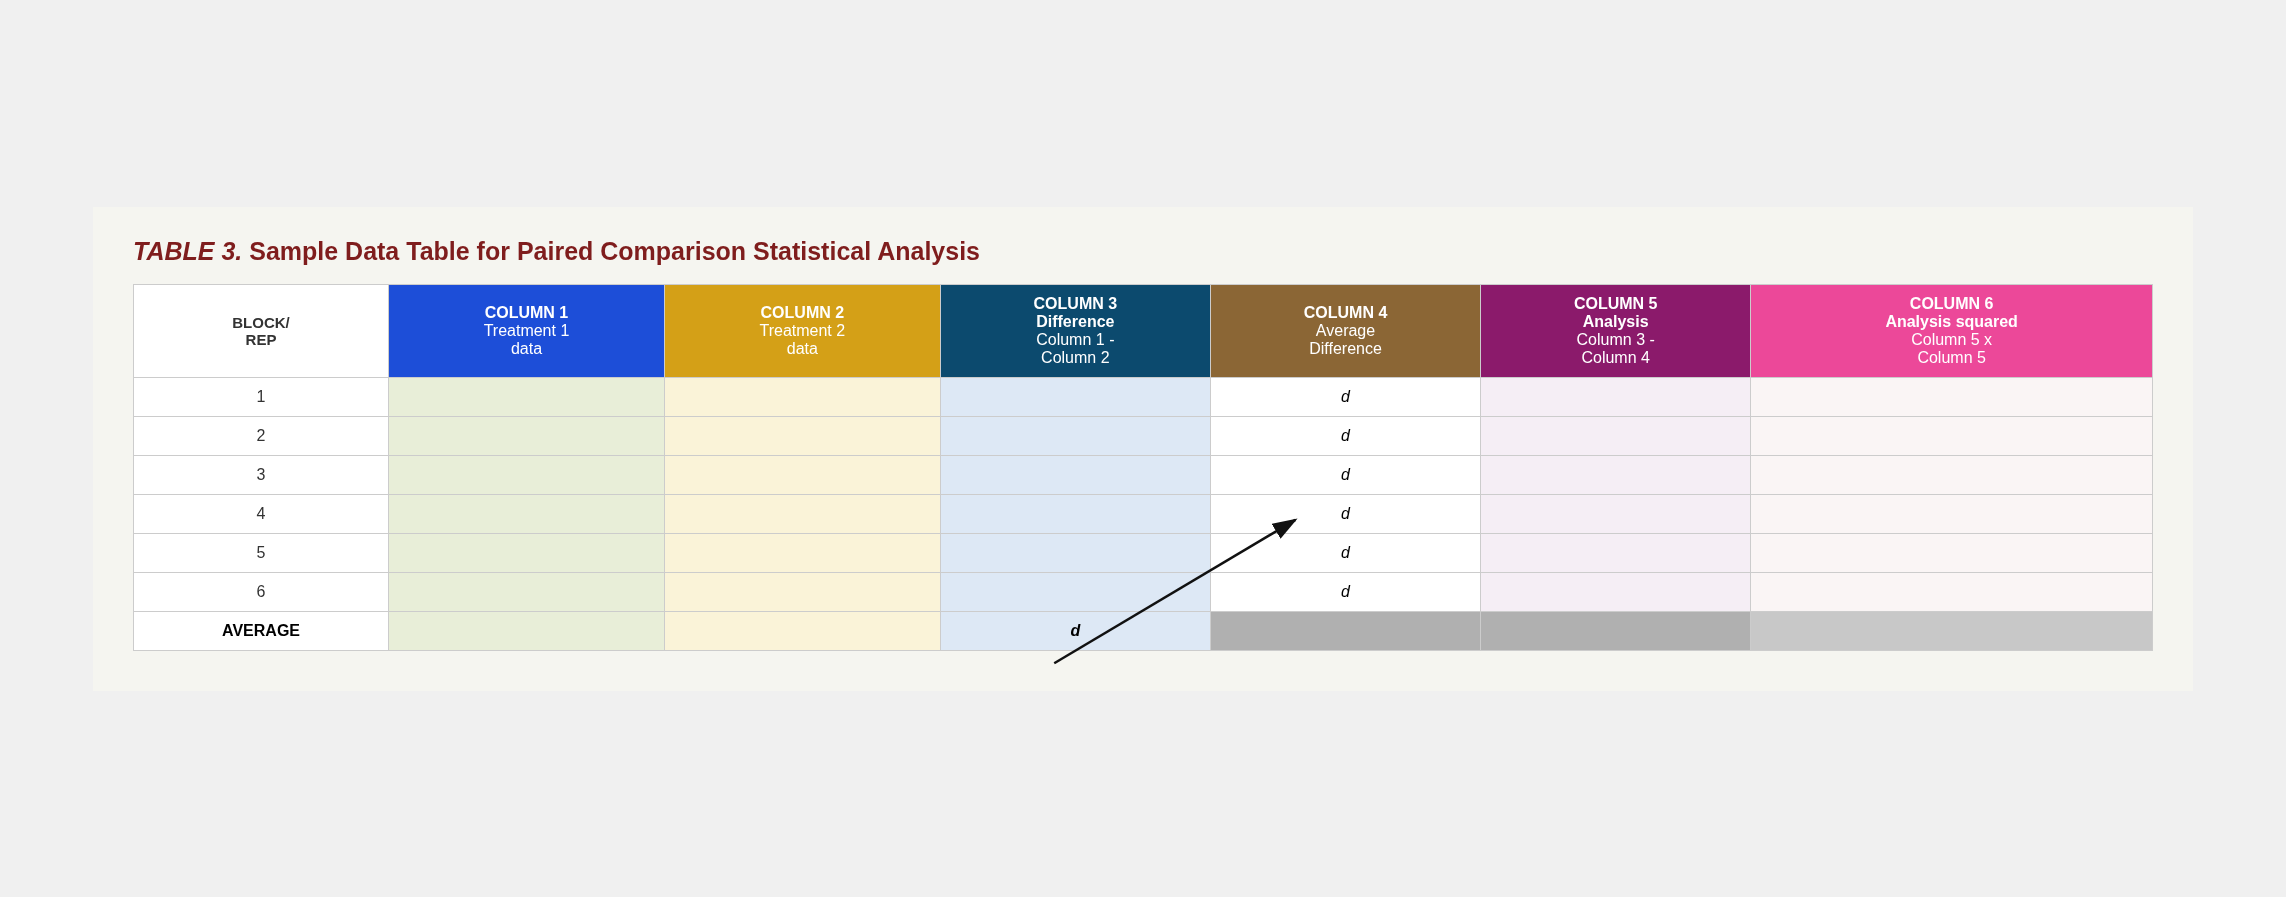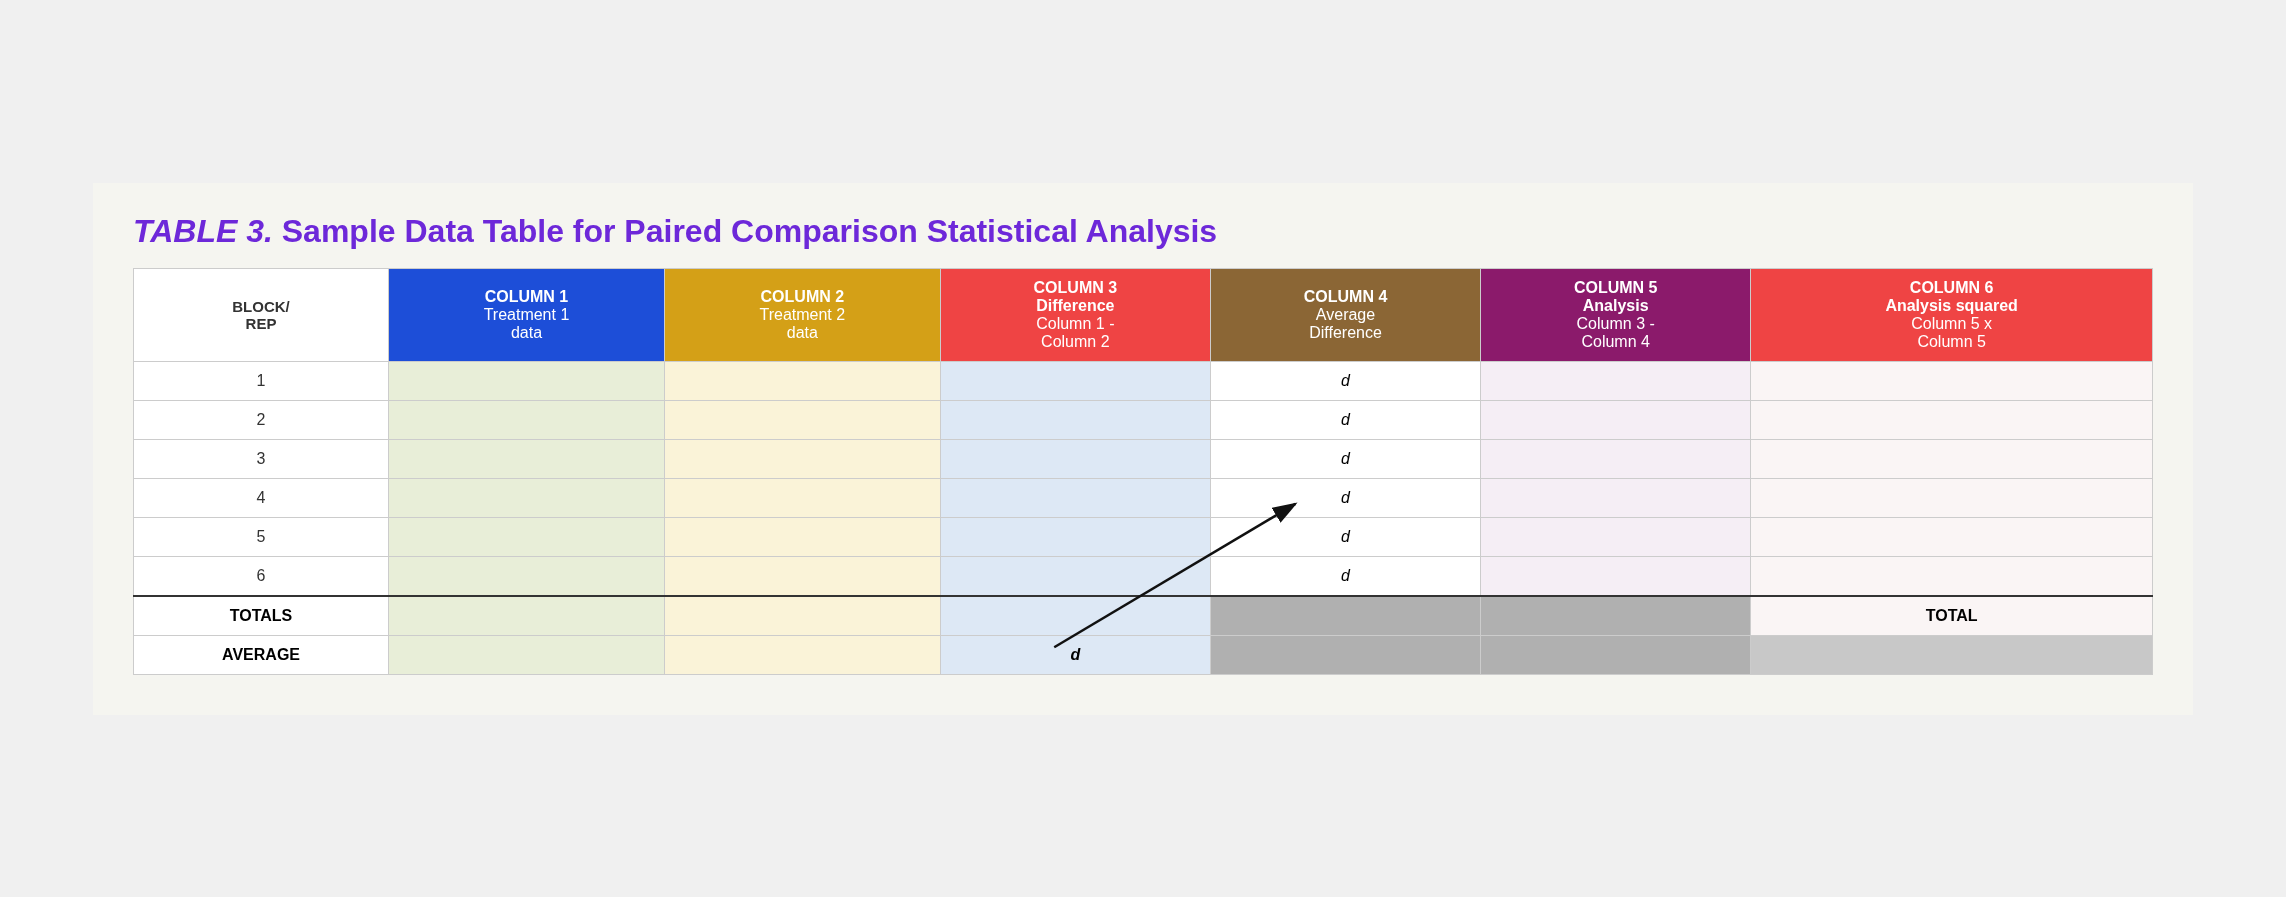--- a/index.html
+++ b/index.html
@@ -12,22 +12,22 @@
       min-height: 897px;
       padding: 40px;
     }
     .container {
       background: #f5f5f0;
       padding: 30px 40px 40px 40px;
       width: 100%;
       max-width: 2100px;
     }
     .table-title {
-      color: #6d28d9;
-      font-size: 32px;
+      color: #7f1d1d;
+      font-size: 25px;
       font-weight: bold;
       margin-bottom: 18px;
     }
     table {
       width: 100%;
       border-collapse: collapse;
       font-size: 16px;
     }
     th, td {
       border: 1.5px solid #ccc;
@@ -48,36 +48,36 @@
       background: #1d4ed8;
       color: #fff;
       font-weight: bold;
     }
     .header-col2 {
       background: #d4a017;
       color: #fff;
       font-weight: bold;
     }
     .header-col3 {
-      background: #ef4444;
+      background: #0c4a6e;
       color: #fff;
       font-weight: bold;
     }
     .header-col4 {
       background: #8b6635;
       color: #fff;
       font-weight: bold;
     }
     .header-col5 {
       background: #8b1a6b;
       color: #fff;
       font-weight: bold;
     }
     .header-col6 {
-      background: #ef4444;
+      background: #ec4899;
       color: #fff;
       font-weight: bold;
     }
     
     .cell-block {
       background: #fff;
       color: #333;
     }
     .cell-col1 {
       background: #e8eed8;
@@ -268,29 +268,20 @@
         <tr>
           <td class="cell-block">6</td>
           <td class="cell-col1"></td>
           <td class="cell-col2"></td>
           <td class="cell-col3"></td>
           <td class="cell-col4">d</td>
           <td class="cell-col5"></td>
           <td class="cell-col6"></td>
         </tr>
 
-        <tr class="row-totals">
-          <td class="totals-block">TOTALS</td>
-          <td class="totals-col1"></td>
-          <td class="totals-col2"></td>
-          <td class="totals-col3"></td>
-          <td class="totals-col4"></td>
-          <td class="totals-col5"></td>
-          <td class="totals-col6">TOTAL</td>
-        </tr>
 
         <tr class="row-average">
           <td class="avg-block">AVERAGE</td>
           <td class="avg-col1"></td>
           <td class="avg-col2"></td>
           <td class="avg-col3" style="font-style:italic;">d</td>
           <td class="avg-col4"></td>
           <td class="avg-col5"></td>
           <td class="avg-col6"></td>
         </tr>

